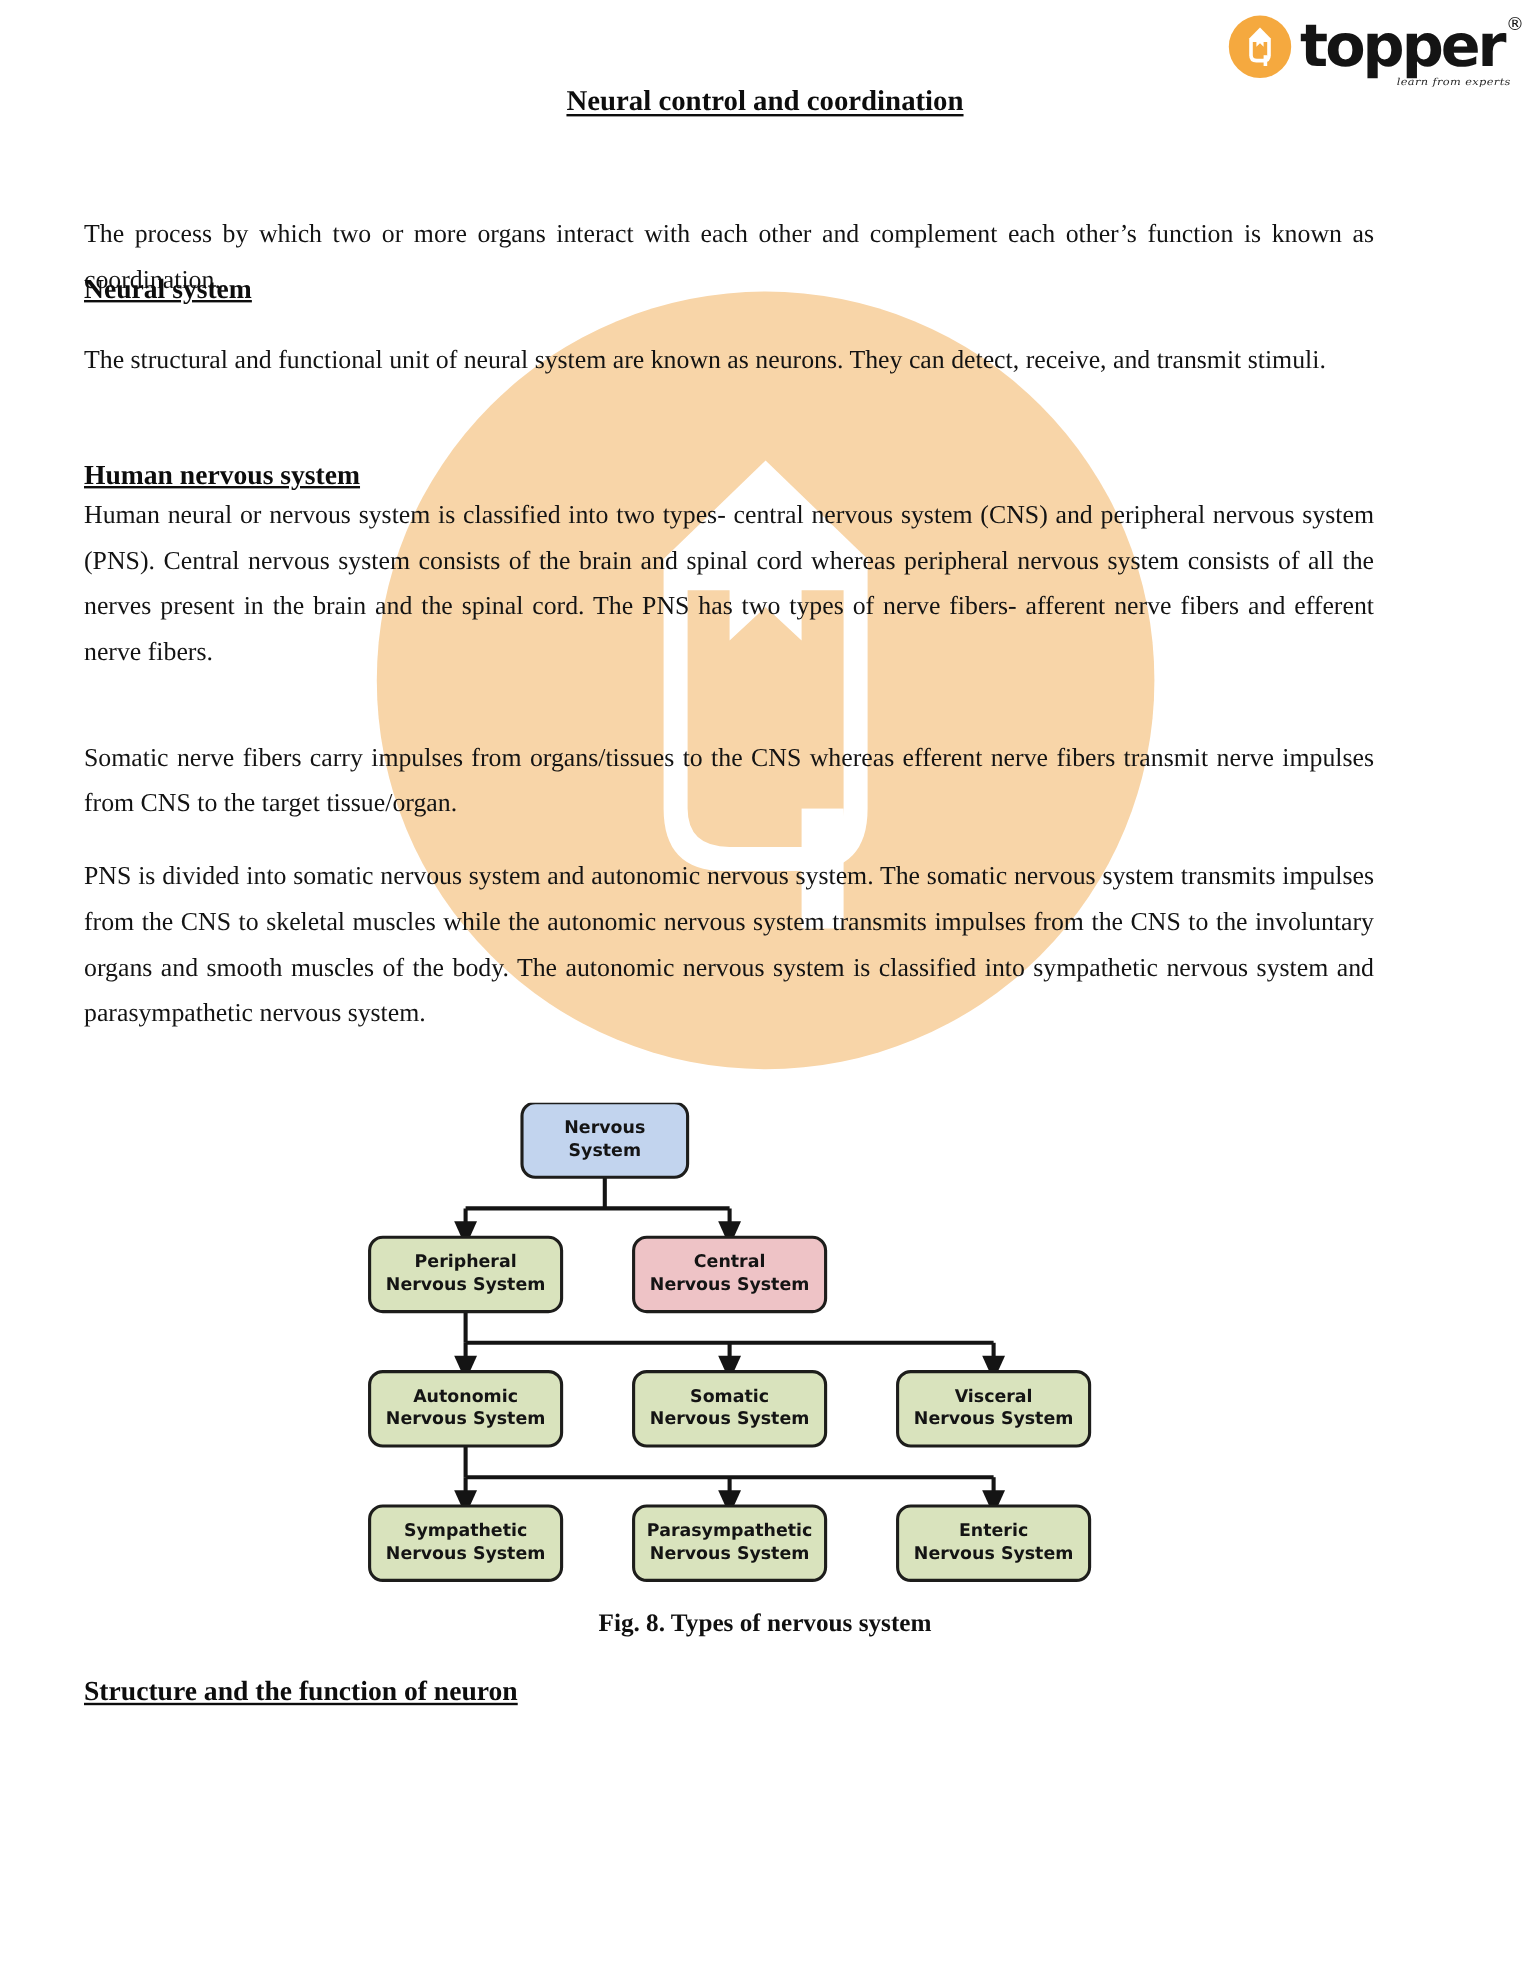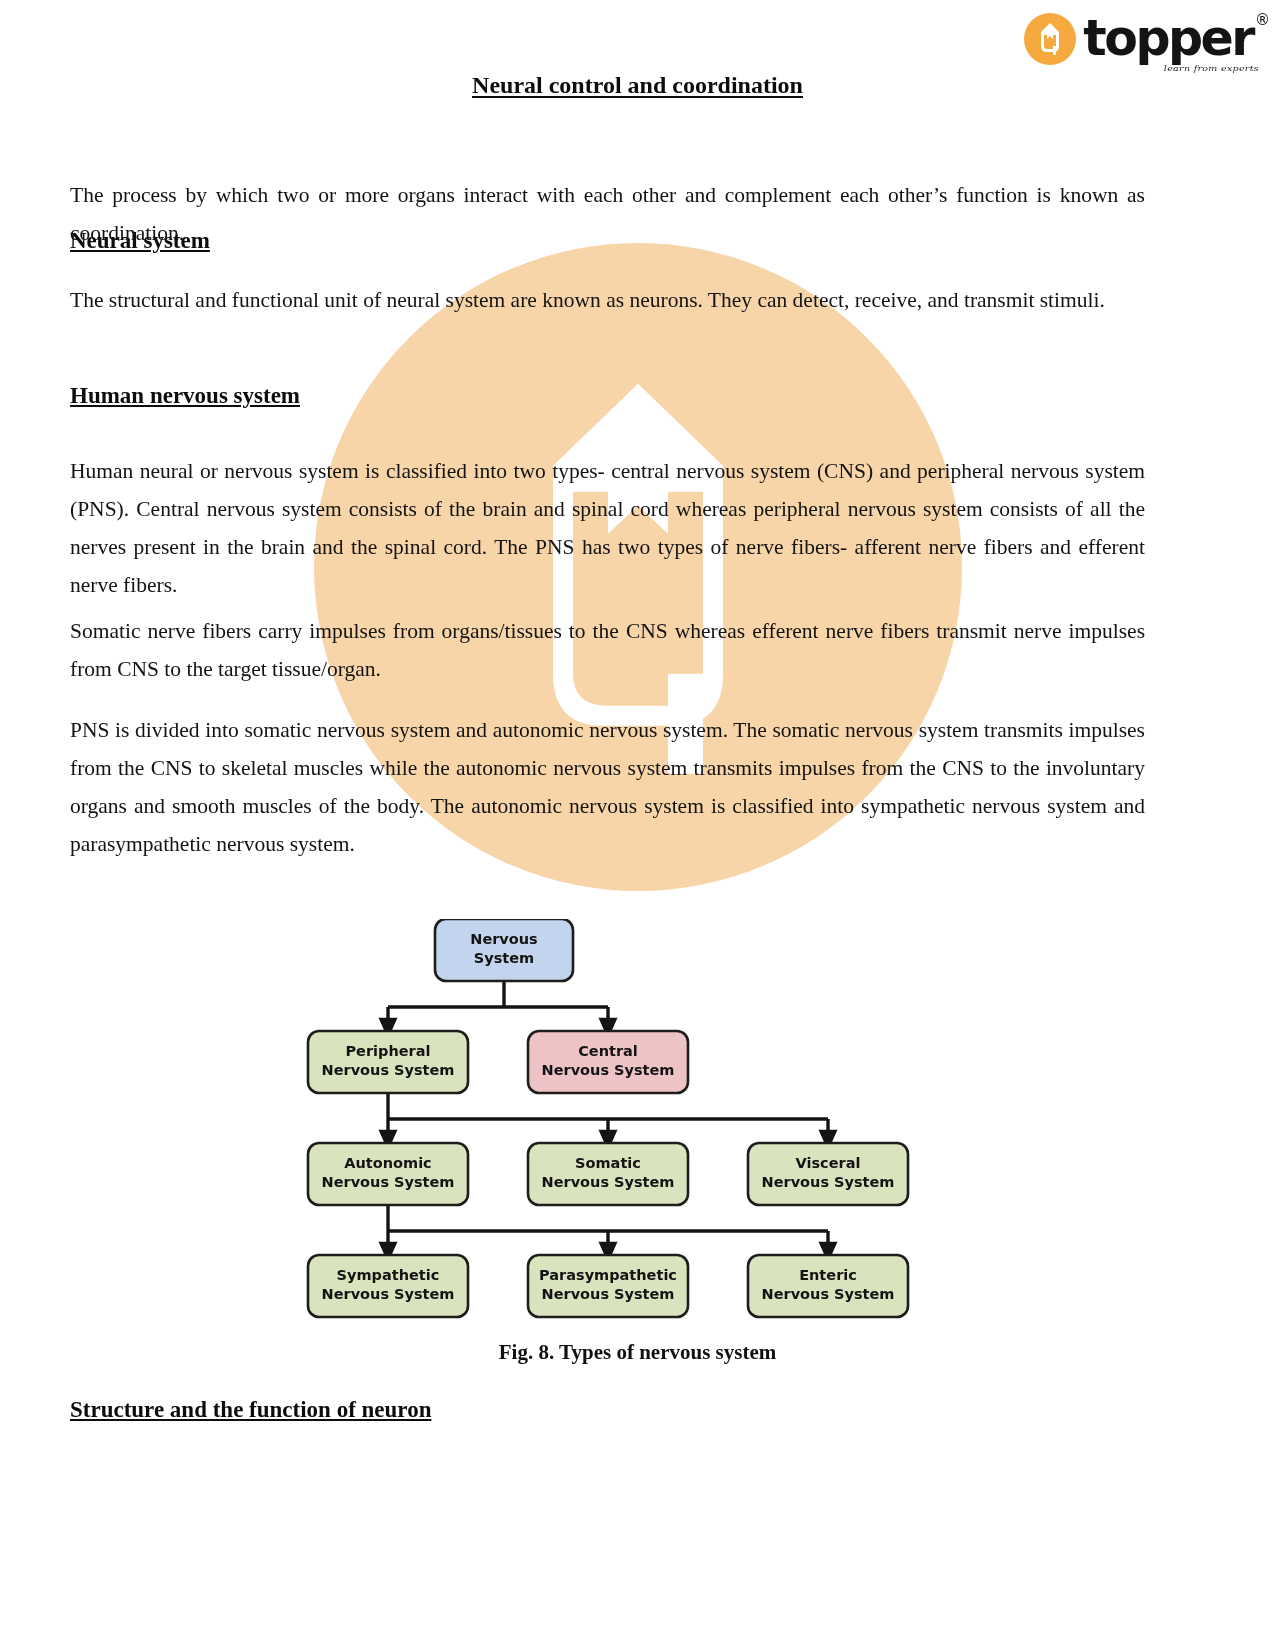--- a/index.html
+++ b/index.html
@@ -179,21 +179,21 @@
   </div>
 
   <div class="body-block" style="top:381px;">
     <h2 class="heading">Human nervous system</h2>
   </div>
 
   <div class="body-block" style="top:281px;">
     <p class="para">The structural and functional unit of neural system are known as neurons. They can detect, receive, and transmit stimuli.</p>
   </div>
 
-  <div class="body-block" style="top:452px;">
+  <div class="body-block" style="top:410px;">
     <p class="para">Human neural or nervous system is classified into two types- central nervous system (CNS) and peripheral nervous system (PNS). Central nervous system consists of the brain and spinal cord whereas peripheral nervous system consists of all the nerves present in the brain and the spinal cord.  The PNS has two types of nerve fibers- afferent nerve fibers and efferent nerve fibers.</p>
   </div>
 
   <div class="body-block" style="top:612px;">
     <p class="para">Somatic nerve fibers carry impulses from organs/tissues to the CNS whereas efferent nerve fibers transmit nerve impulses from CNS to the target tissue/organ.</p>
   </div>
 
   <div class="body-block" style="top:711px;">
     <p class="para">PNS is divided into somatic nervous system and autonomic nervous system. The somatic nervous system transmits impulses from the CNS to skeletal muscles while the autonomic nervous system transmits impulses from the CNS to the involuntary organs and smooth muscles of the body. The autonomic nervous system is classified into sympathetic nervous system and parasympathetic nervous system.</p>
   </div>

